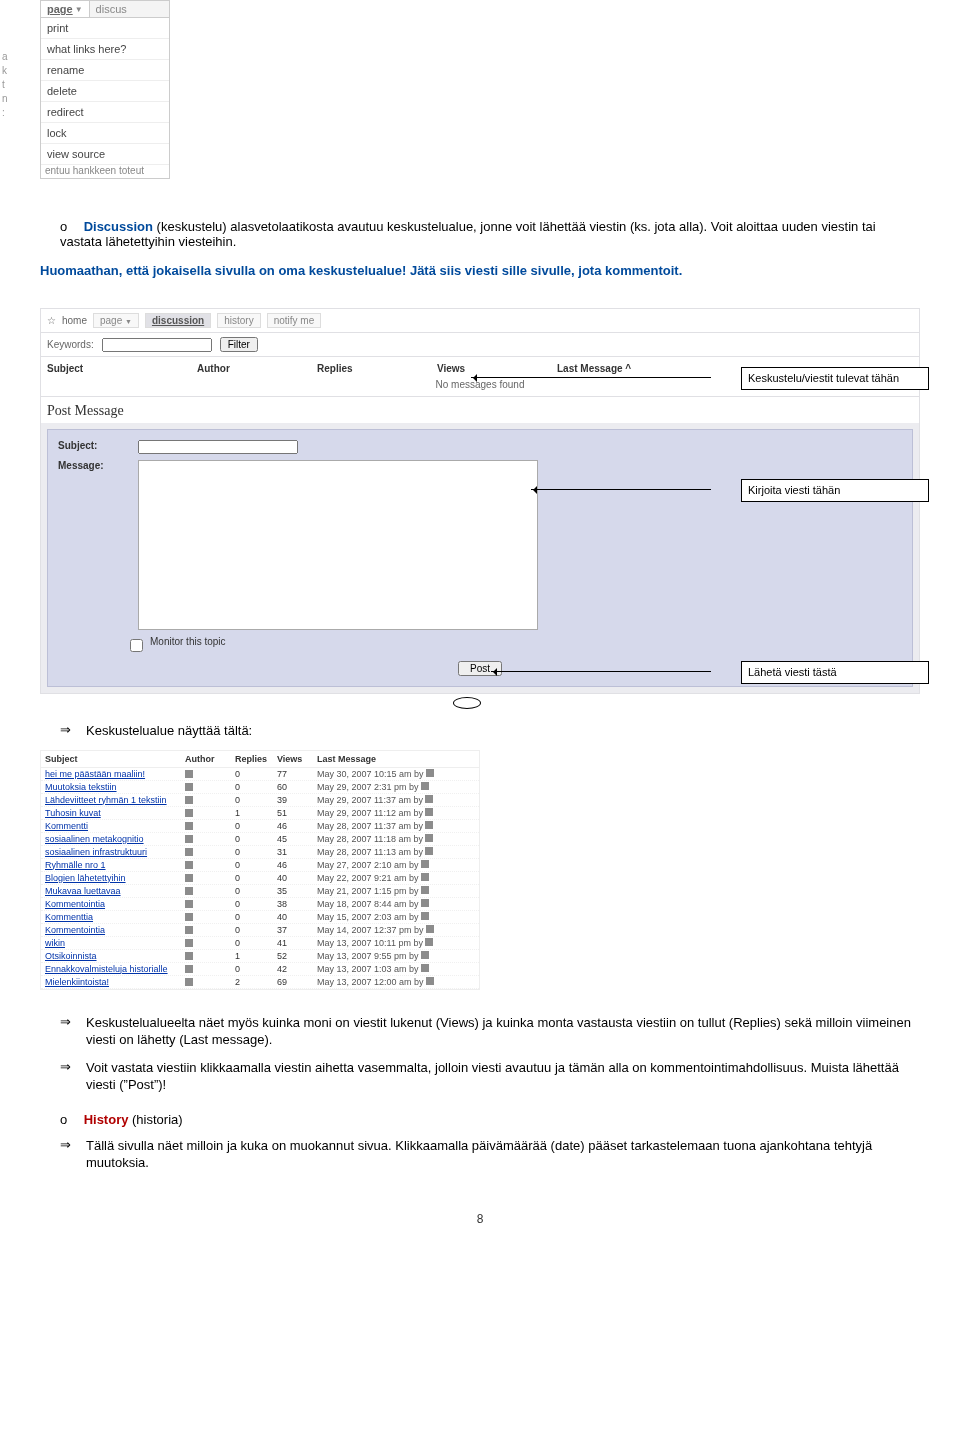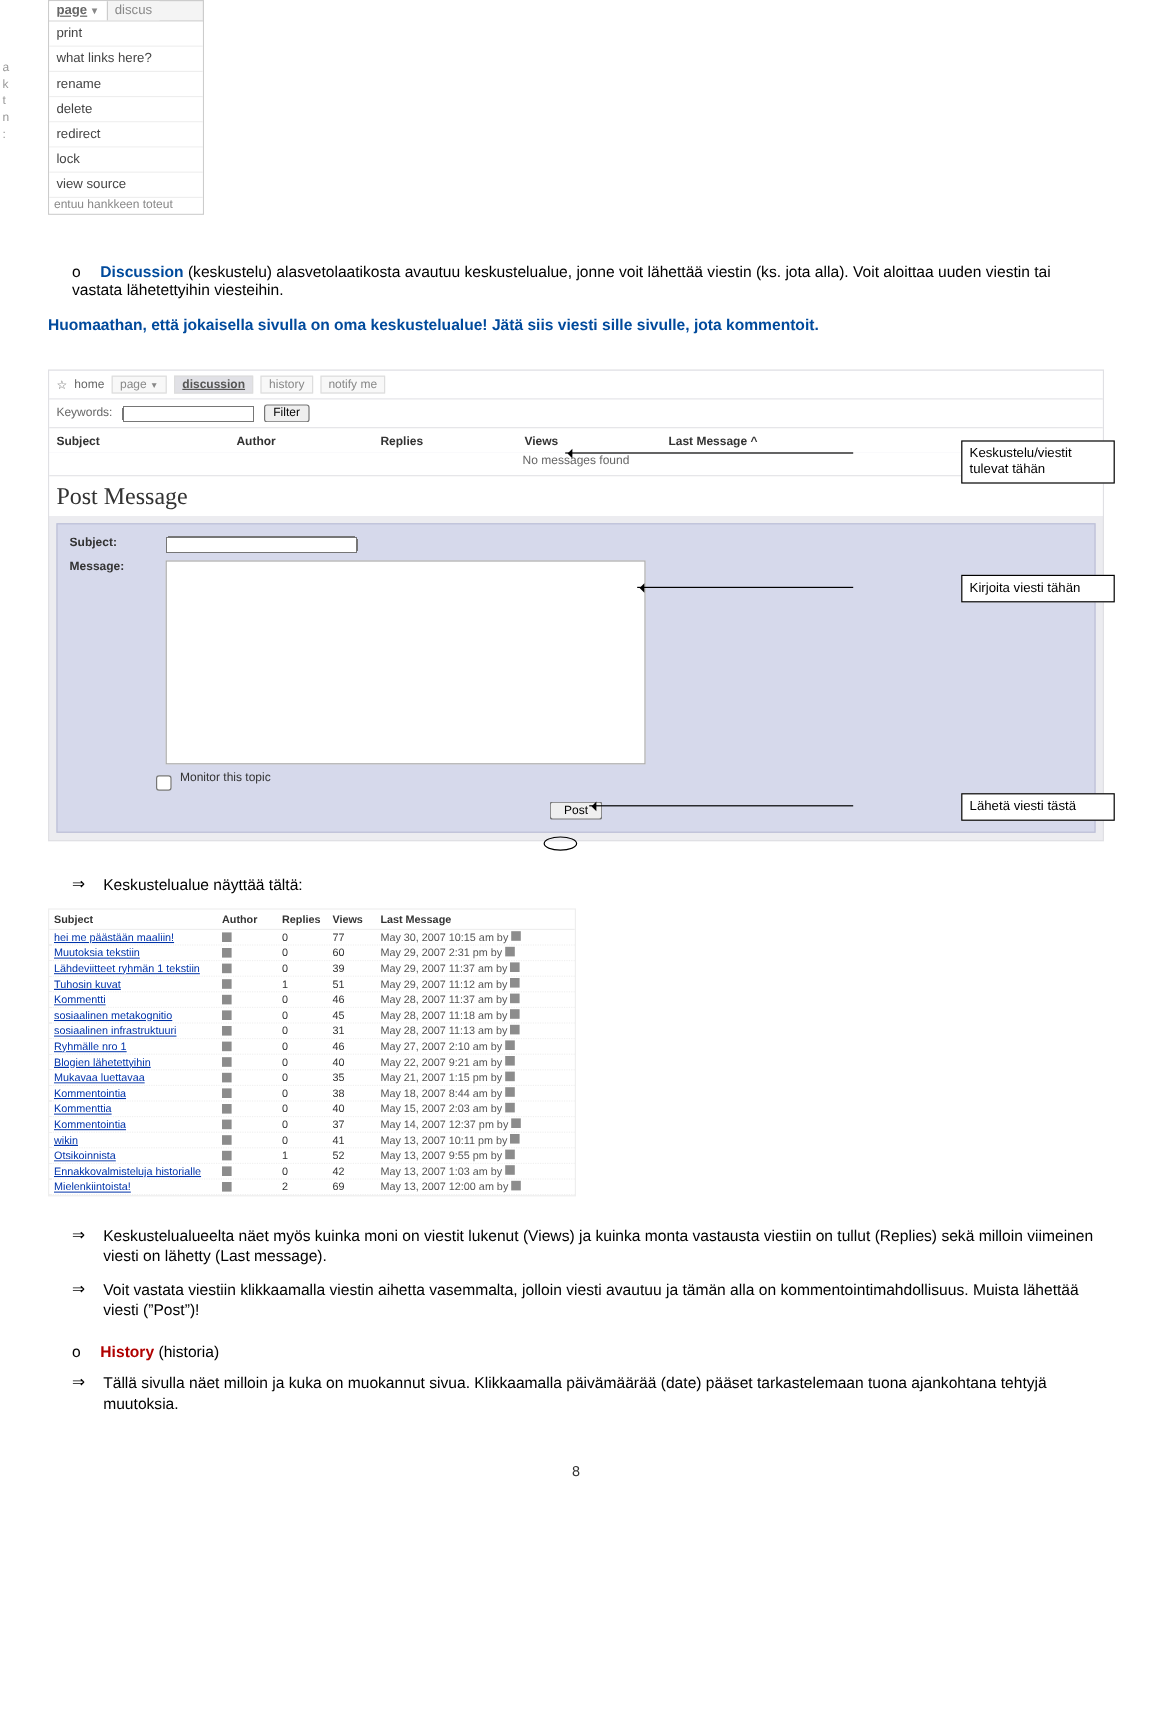--- a/index.html
+++ b/index.html
@@ -88,21 +88,21 @@
   .tbl-head {
     background:#fff;
     display:grid;
     grid-template-columns: 150px 120px 120px 120px 1fr;
     font-size:10px; font-weight:bold; color:#333;
     padding: 6px 6px 3px;
   }
   .nomsg { text-align:center; font-size:10px; color:#666; padding: 2px 0 6px; background:#fff; border-bottom:1px solid #e0e0e4; }
   .post-title {
     font-family: Georgia, 'Times New Roman', serif;
-    font-size: 20px; color:#333;
+    font-size: 14px; color:#333;
     padding: 6px 6px 4px; background:#fff;
   }
   .form-zone {
     background:#d6d9eb;
     border:1px solid #bcbfd6;
     margin:6px; padding:10px;
     font-size:10px; color:#333;
   }
   .form-zone .row { display:flex; gap:22px; margin-bottom:6px; align-items:flex-start; }
   .form-zone label { font-weight:bold; width:58px; }
@@ -116,21 +116,21 @@
   .form-zone button.post { font-size:10px; padding:0 10px; }
 
   
   .callout {
     position:absolute;
     border:1px solid #000;
     background:#fff;
     font-size:11px;
     padding: 4px 6px;
     line-height:1.2;
-    width: 128px;
+    width: 188px;
   }
   .arrow {
     position:absolute;
     height:0; border-top:1px solid #000;
   }
   .arrow::before {
     content:"";
     position:absolute;
     left:-2px; top:-4px;
     border:4px solid transparent;

